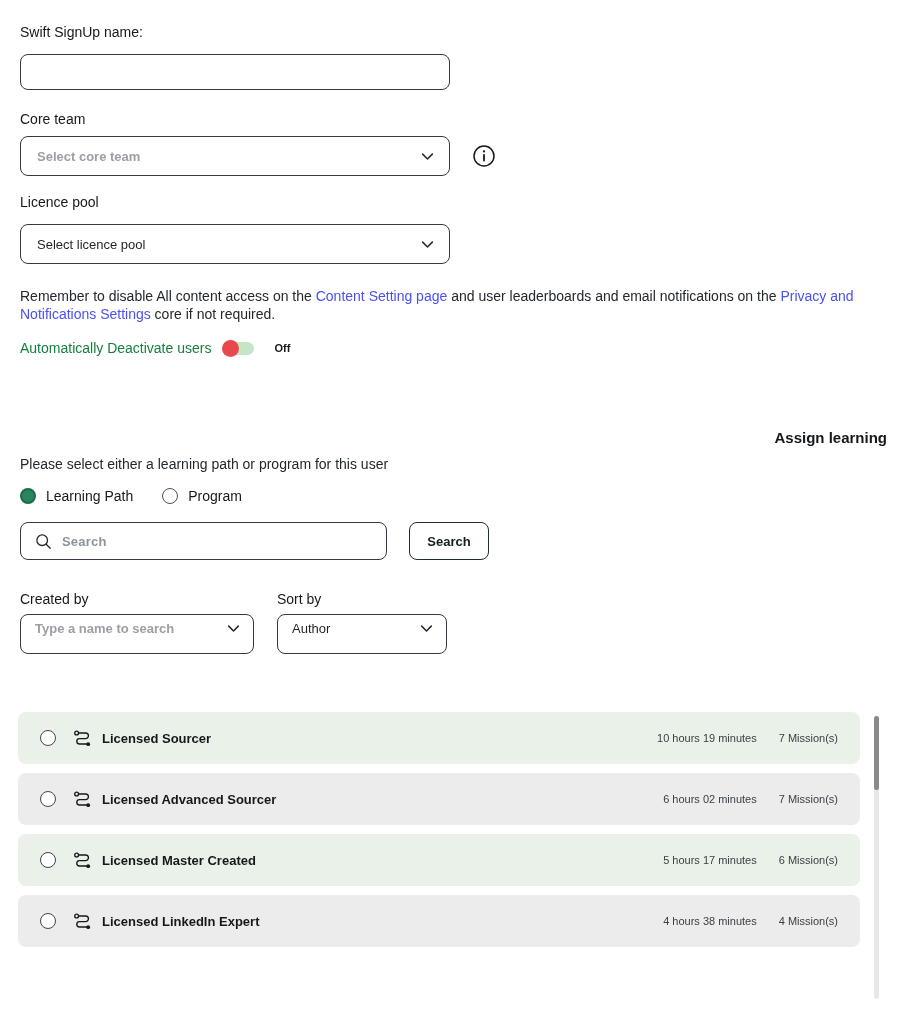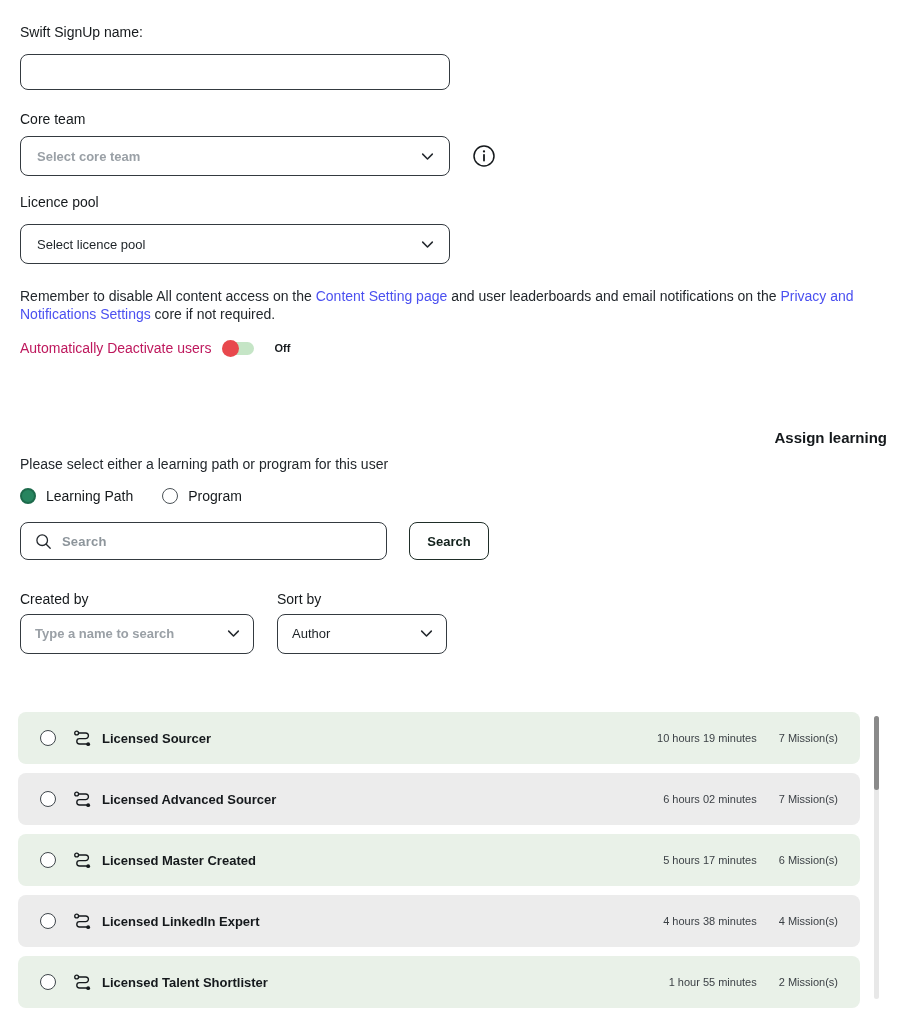--- a/index.html
+++ b/index.html
@@ -24,21 +24,21 @@
   .select .sel-text { flex:1; font-size:13px; }
   .sel-placeholder { color:#949ba1; font-weight:bold; color:#9aa0a6; font-weight:600; }
   .sel-value { color:#1c2226; font-weight:normal; }
   .select .chev { flex:0 0 auto; display:flex; }
   .info-btn { margin-left:22px; display:flex; cursor:pointer; }
 
   .note { max-width:880px; font-size:14px; line-height:17.5px; margin-top:24px; color:#23282d; }
   .note a { color:#4b50f0; text-decoration:none; cursor:pointer; }
 
   .toggle-row { margin-top:17px; display:flex; align-items:center; }
-  .toggle-row .t-label { font-size:14px; color:#be185d;text-align:right; }
+  .toggle-row .t-label { font-size:14px; color:#15803d;text-align:right; }
   .toggle { position:relative; width:31px; height:13px; background:#c5e5c6; border-radius:7px; margin-left:12px; cursor:pointer; }
   .toggle .knob { position:absolute; left:-1px; top:-2px; width:17px; height:17px; border-radius:50%; background:#e8484d; }
   .toggle-state { font-size:11px; font-weight:bold; margin-left:20px; color:#15191c; }
 
   .section-title { margin-top:73px; font-size:15px; font-weight:bold;text-align:right; }
   .section-sub { margin-top:10px; font-size:14px; color:#23282d; }
 
   .radios { margin-top:16px; display:flex; align-items:center; gap:29px; }
   .radio-option { display:flex; align-items:flex-start; cursor:pointer; }
   .radio-dot { width:16px; height:16px; border-radius:50%; border:1.5px solid #4b5257; background:#fff; }
@@ -57,21 +57,21 @@
   .search-box input::placeholder { color:#8d959b; font-weight:600; }
   .search-btn {
     margin-left:22px; width:80px; height:38px; border:1px solid #1f2e28; border-radius:8px; background:#fff;
     font-family:"Liberation Sans", sans-serif; font-size:13px; font-weight:bold; color:#12211c; cursor:pointer;
   }
 
   .filters { margin-top:31px; display:flex; }
   .filters .f-label { font-size:14px; margin-bottom:7px; }
   .f-created { width:234px; }
   .f-sort { margin-left:23px; width:170px; }
-  .filters .select { width:100%; padding:0 12px 12px 14px;align-items:flex-end; }
+  .filters .select { width:100%; padding:0 12px 12px 14px; }
 
   .list-wrap { position:relative; margin:58px 0 0 -2px; }
   .path-row {
     width:842px; height:52px; border-radius:8px; margin-bottom:9px;
     display:flex; align-items:center; padding:0 22px; cursor:pointer;
   }
   .path-row.alt-green { background:#e9f1e8; }
   .path-row.alt-gray { background:#ececec; }
   .row-radio { flex:0 0 auto; width:16px; height:16px; border-radius:50%; border:1.5px solid #3f464b; background:#fff; }
   .row-icon { flex:0 0 auto; margin-left:17px; display:flex; }
@@ -232,32 +232,19 @@
             <svg width="19" height="19" viewBox="0 0 24 24">
               <circle cx="4.6" cy="5" r="2.4" fill="none" stroke="#15191c" stroke-width="1.7"></circle>
               <path d="M7.6 5 h8.3 a3.6 3.6 0 0 1 0 7.2 H8.2 a3.4 3.4 0 0 0 0 6.8 h9.2" fill="none" stroke="#15191c" stroke-width="1.7" stroke-linecap="round"></path>
               <circle cx="19.2" cy="19.2" r="2.4" fill="#15191c"></circle>
             </svg>
           </span>
           <span class="row-name">Licensed LinkedIn Expert</span>
           <span class="row-duration">4 hours 38 minutes</span>
           <span class="row-missions">4 Mission(s)</span>
         </div>
-        <div class="path-row alt-green">
-          <span class="row-radio"></span>
-          <span class="row-icon">
-            <svg width="19" height="19" viewBox="0 0 24 24">
-              <circle cx="4.6" cy="5" r="2.4" fill="none" stroke="#15191c" stroke-width="1.7"></circle>
-              <path d="M7.6 5 h8.3 a3.6 3.6 0 0 1 0 7.2 H8.2 a3.4 3.4 0 0 0 0 6.8 h9.2" fill="none" stroke="#15191c" stroke-width="1.7" stroke-linecap="round"></path>
-              <circle cx="19.2" cy="19.2" r="2.4" fill="#15191c"></circle>
-            </svg>
-          </span>
-          <span class="row-name">Licensed Talent Shortlister</span>
-          <span class="row-duration">1 hour 55 minutes</span>
-          <span class="row-missions">2 Mission(s)</span>
-        </div>
       </div>
     <div class="scrollbar-track">
       <div class="scrollbar-thumb"></div>
     </div>
   </div>
 
 </div>
 
 </body></html>

